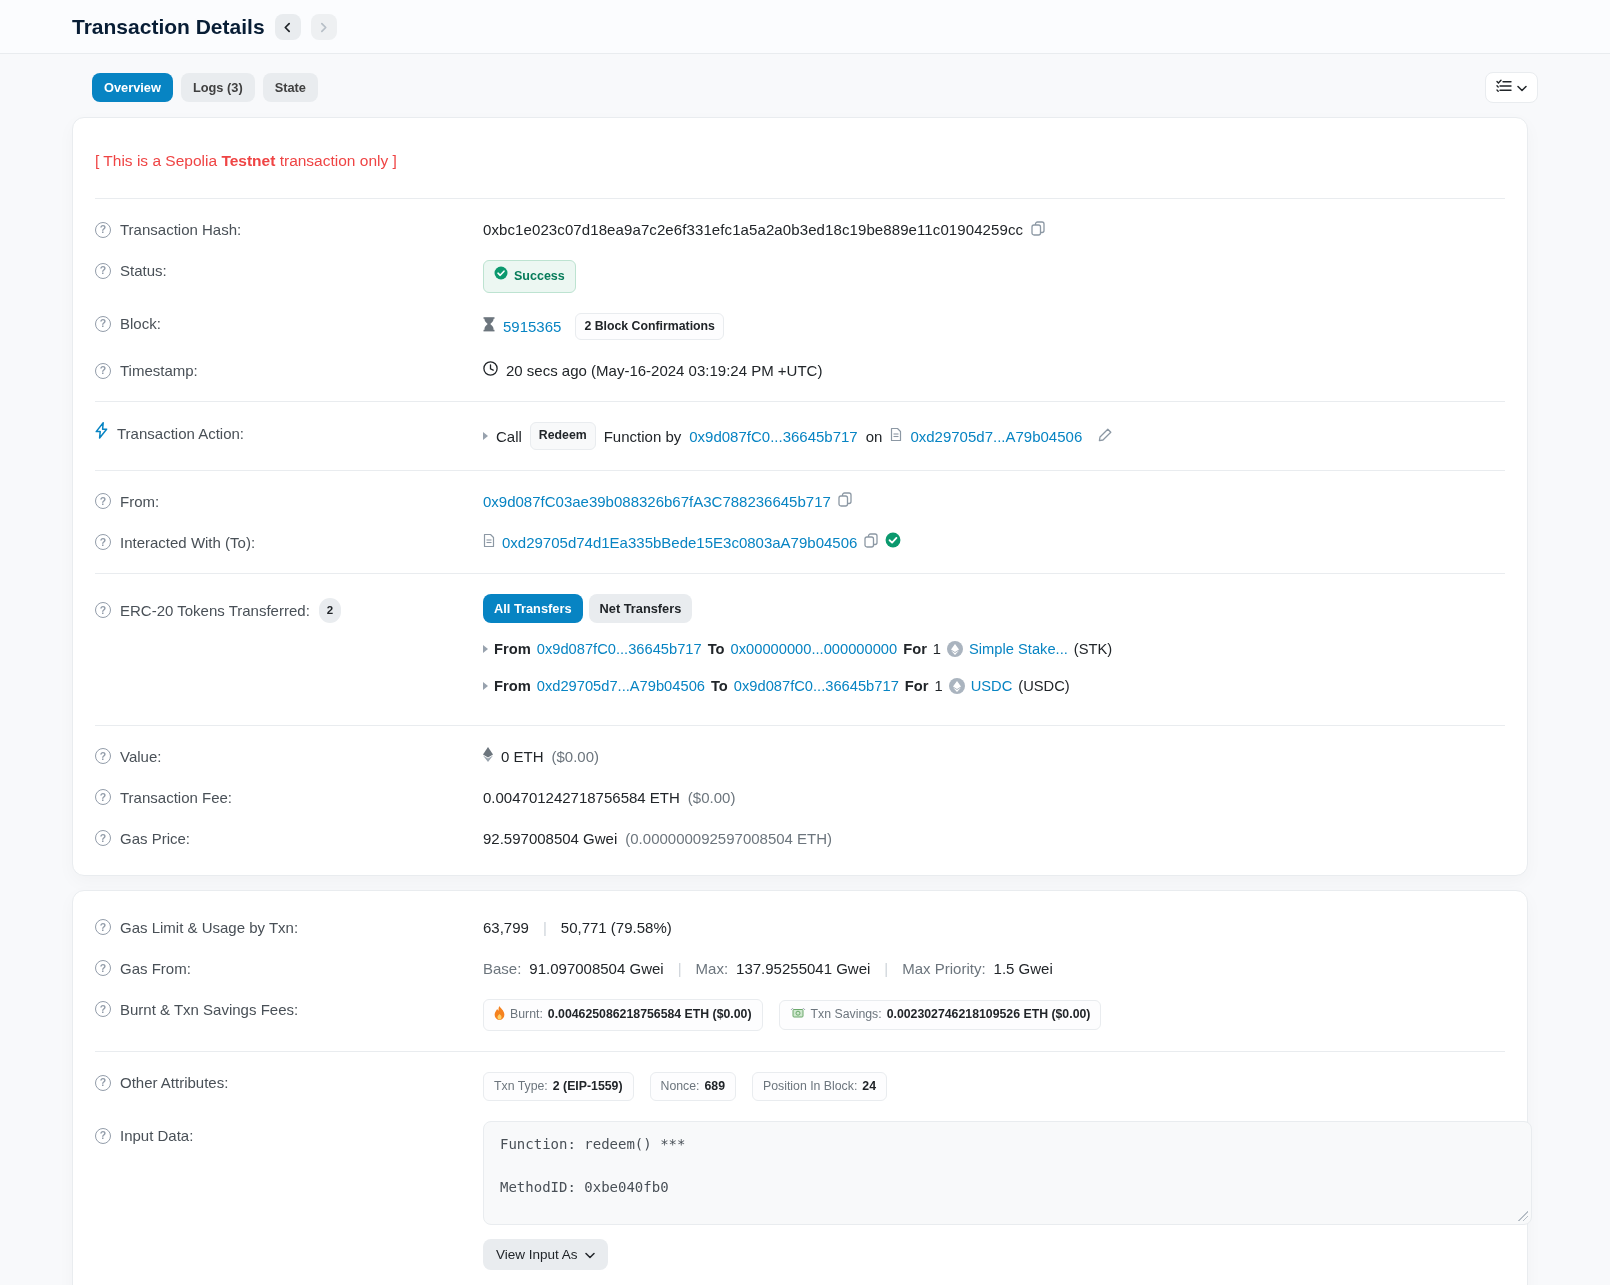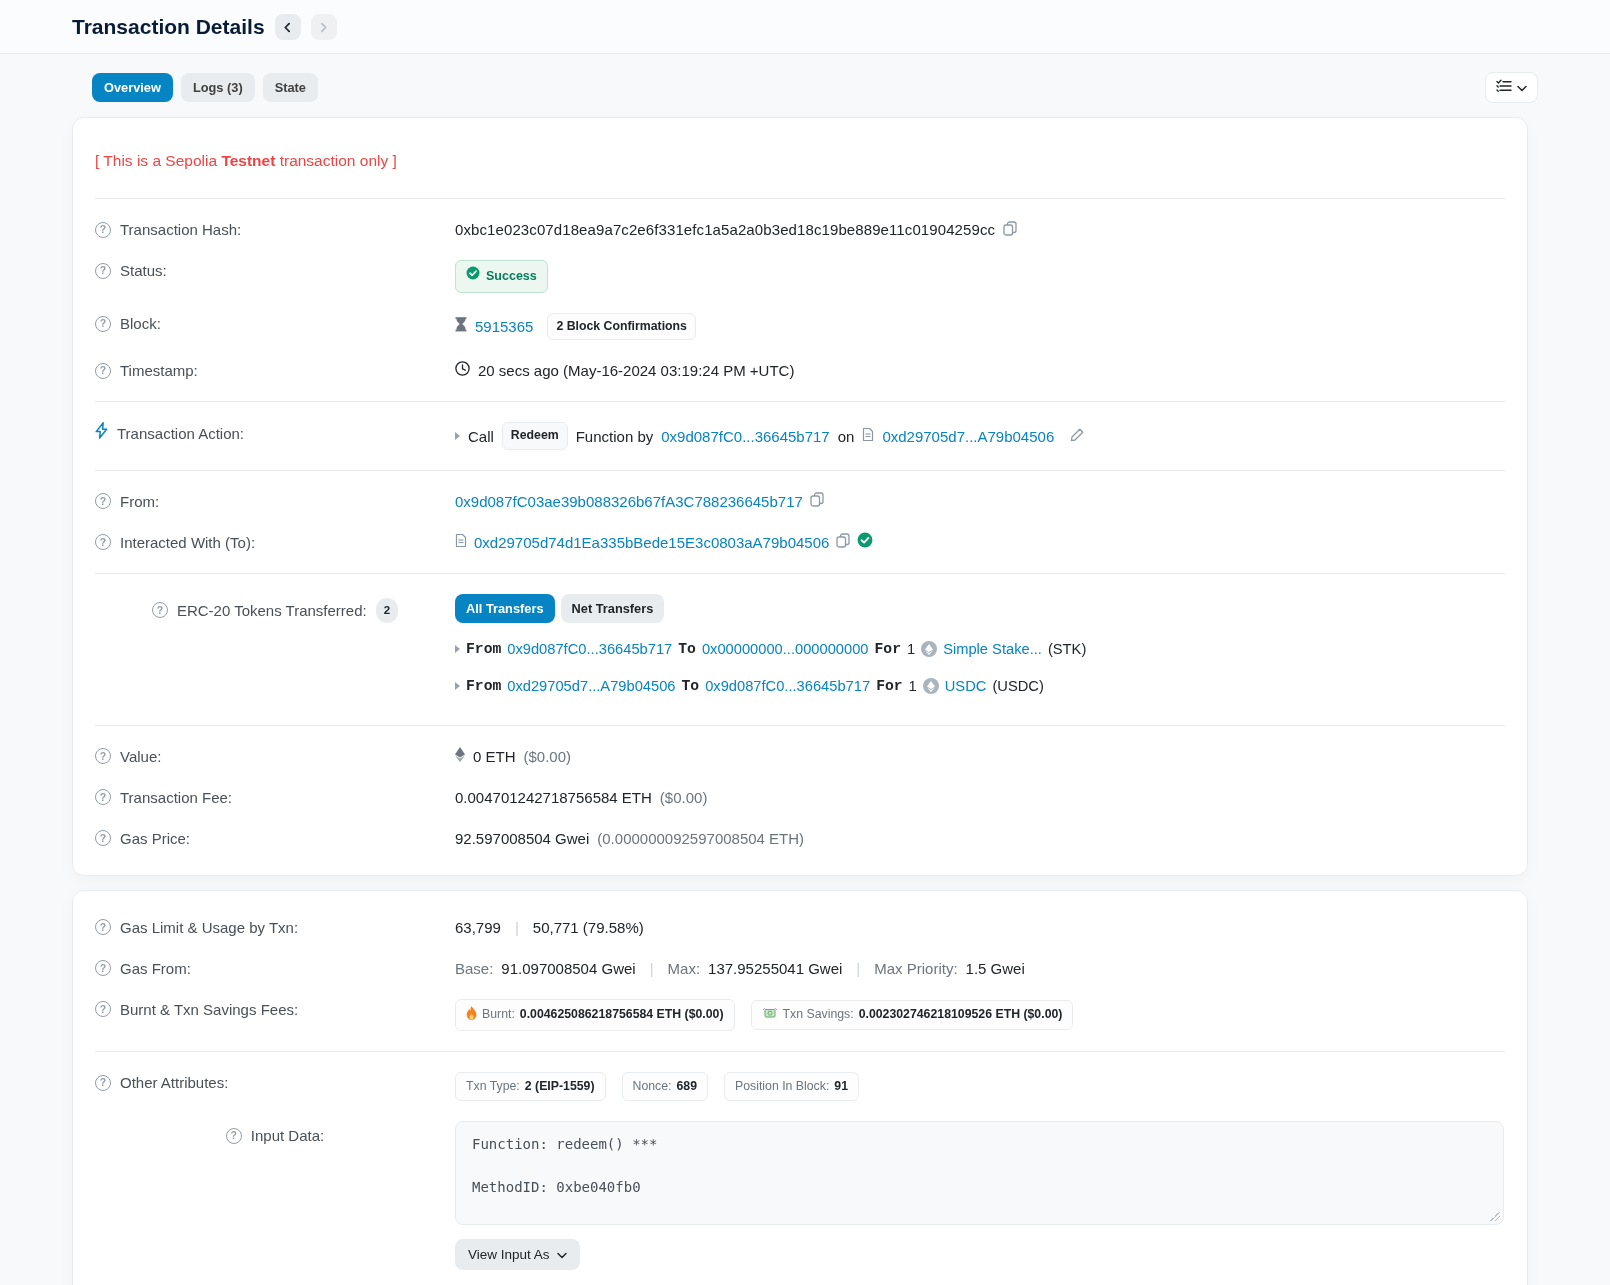--- a/index.html
+++ b/index.html
@@ -24,21 +24,21 @@
   .tab.active { background:#0784c3; color:#fff; }
   .opts-btn { background:#fff; border:1px solid #e9ecef; border-radius:8px; height:31px;
               padding:0 10px; display:flex; align-items:center; gap:5px; cursor:pointer; }
 
   
   .card { background:#fff; border:1px solid #e9ecef; border-radius:12px; margin:0 82px 14px 72px;
           box-shadow:0 6px 18px rgba(0,0,0,.03); padding:6px 22px; }
   .section { padding:10px 0; }
   .section + .section { border-top:1px solid #e9ecef; }
 
-  .row { display:flex; align-items:flex-start; padding:10px 0; font-size:15px; line-height:21px; }
+  .row { display:flex; align-items:flex-start; padding:10px 0; font-size:15px; line-height:21px;gap:28px; }
   .row-label { width:360px; flex:0 0 360px; display:flex; align-items:center; gap:9px; color:#495057; }
   .row-value { flex:1; display:flex; align-items:center; gap:8px; flex-wrap:wrap; color:#212529; }
 
   .q-icon { width:16px; height:16px; border:1.3px solid #939daa; border-radius:50%; color:#939daa;
             font-size:10.5px; font-weight:bold; display:inline-flex; align-items:center;
             justify-content:center; flex:0 0 16px; }
   .q-icon::before { content:"?"; }
 
   .muted { color:#6c757d; }
   .sep { color:#ced4da; padding:0 6px; }
@@ -60,41 +60,41 @@
 
   .btn-blue { background:#0784c3; color:#fff; border:none; border-radius:8px; font-size:12.8px;
               font-weight:bold; padding:7px 11px; cursor:pointer; }
   .btn-gray { background:#e9ecef; color:#212529; border:none; border-radius:8px; font-size:12.8px;
               font-weight:bold; padding:7px 11px; cursor:pointer; }
 
   .caret { width:0; height:0; border-top:4.5px solid transparent; border-bottom:4.5px solid transparent;
            border-left:5.5px solid #98a2ae; display:inline-block; flex:0 0 auto; }
 
   .transfer-line { display:flex; align-items:center; gap:6px; padding:8px 0; font-size:14.7px; }
-  .transfer-line b { font-weight:bold;font-family:Liberation Mono, monospace; }
+  .transfer-line b { font-weight:bold; }
   .token-circle { width:16px; height:16px; border-radius:50%; background:#aab4bf; display:inline-flex;
                   align-items:center; justify-content:center; flex:0 0 16px; }
 
   .addr-with-icons { display:flex; align-items:center; gap:7px; }
   .icon-btn { background:none; border:none; cursor:pointer; padding:0; display:inline-flex; align-items:center; }
 
   
   .input-box { position:relative; background:#f8f9fa; border:1px solid #e9ecef; border-radius:8px;
                width:1049px; height:104px; padding:14px 16px; font-family:"DejaVu Sans Mono", monospace;
                font-size:14px; color:#495057; line-height:1.25; overflow:auto; }
   .input-box .ln { white-space:pre; }
   .input-box .ln + .ln { margin-top:25px; }
   .resize-grip { position:absolute; right:3px; bottom:3px; width:10px; height:10px;
                  background:linear-gradient(135deg, transparent 0 50%, #b6bec6 50% 57%, transparent 57% 71%, #b6bec6 71% 78%, transparent 78%); cursor:nwse-resize; }
   .view-as-btn { margin-top:14px; background:#e9ecef; border:none; border-radius:8px; color:#212529;
                  font-size:13.5px; padding:8px 13px; display:inline-flex; align-items:center; gap:7px; cursor:pointer; }
 
   .mono-val { letter-spacing:.1px; }
   .label-top { align-items:flex-start; }
-  .label-top .row-label { margin-top:4px;justify-content:center; }
+  .label-top .row-label { margin-top:4px; }
 </style>
 </head>
 <body>
 
 <div class="page">
 
   <div class="hdr-wrap">
     <div class="hdr">
       <h1>Transaction Details</h1>
       <button class="nav-btn">
@@ -440,21 +440,21 @@
           <span class="badge-outline" style="padding:6px 10px;">
             <span class="blab">Txn Type:</span>
             <span>2 (EIP-1559)</span>
           </span>
           <span class="badge-outline" style="padding:6px 10px; margin-left:8px;">
             <span class="blab">Nonce:</span>
             <span>689</span>
           </span>
           <span class="badge-outline" style="padding:6px 10px; margin-left:8px;">
             <span class="blab">Position In Block:</span>
-            <span>91</span>
+            <span>24</span>
           </span>
         </div>
       </div>
 
       <div class="row label-top">
         <div class="row-label">
             <span class="q-icon"></span>
           <span>Input Data:</span>
           </div>
         <div class="row-value" style="display:block;">

